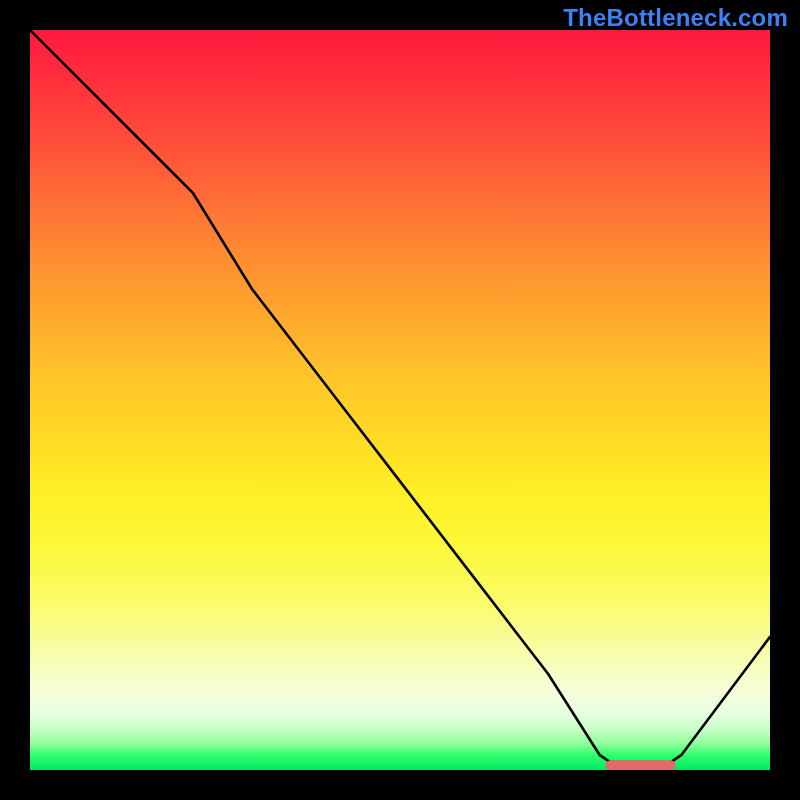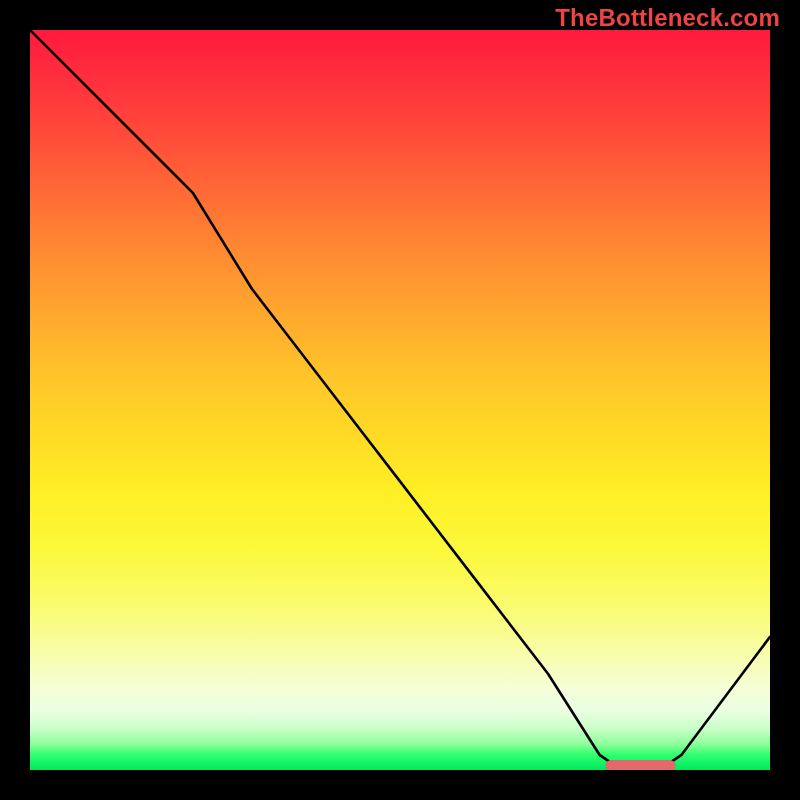--- a/index.html
+++ b/index.html
@@ -6,25 +6,25 @@
   html, body { width: 800px; height: 800px; overflow: hidden; background: #000; }
   .frame {
     position: relative;
     width: 800px;
     height: 800px;
     background: #000;
   }
   .watermark {
     position: absolute;
     top: 4px;
-    right: 20px;
+    right: 12px;
     font-family: Arial, Helvetica, sans-serif;
     font-size: 24px;
     font-weight: 600;
-    color: #ef4444;
+    color: #3b82f6;
     letter-spacing: 0.2px;
     z-index: 5;
   }
   .plot-area {
     position: absolute;
     left: 30px;
     top: 30px;
     width: 740px;
     height: 740px;
     overflow: hidden;

